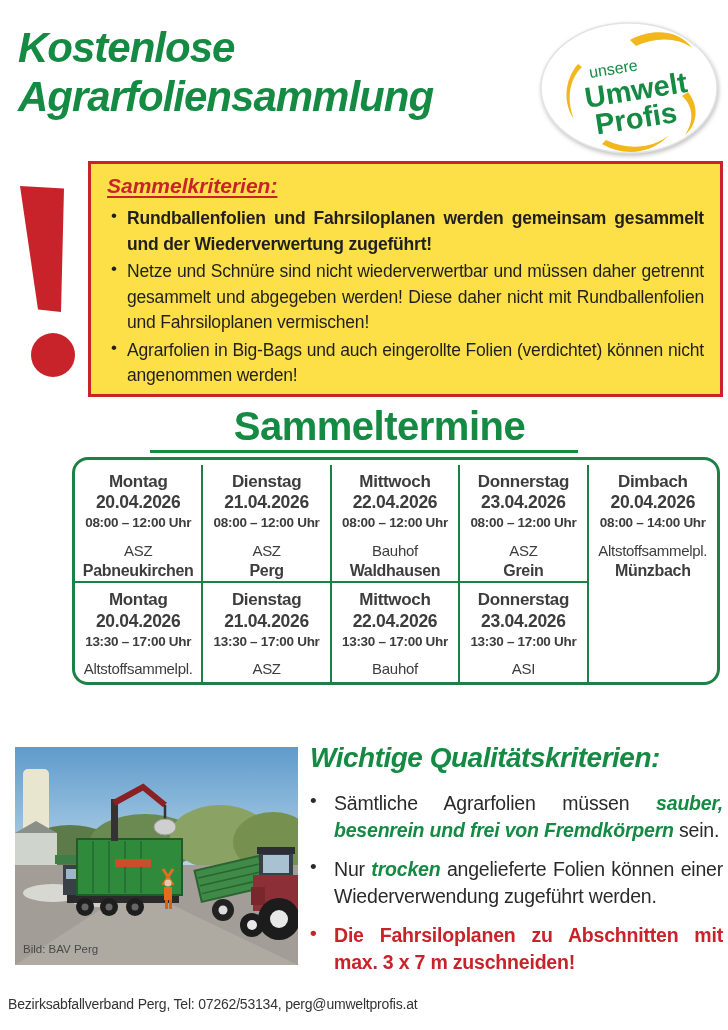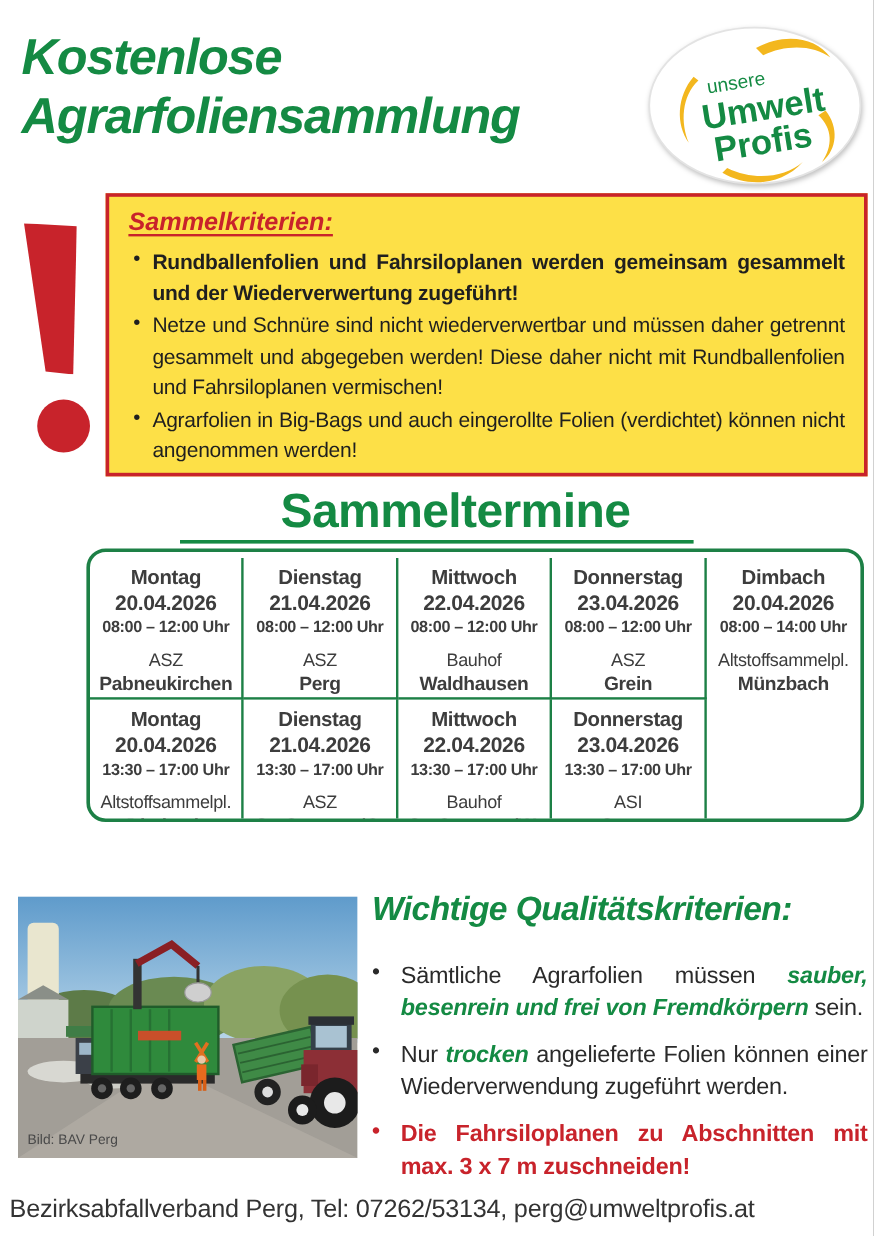--- a/index.html
+++ b/index.html
@@ -50,29 +50,29 @@
   .cell .day{font-weight:bold;font-size:17px;line-height:1.2;}
   .cell .date{font-weight:bold;font-size:17.5px;line-height:1.2;}
   .cell .time{font-size:13.5px;line-height:1.3;margin-top:1px;font-weight:bold;}
   .cell .venue{font-size:15px;line-height:1.25;margin-top:10px;}
   .cell .place{font-weight:bold;font-size:16px;line-height:1.3;}
 
   
   .photo{position:absolute;left:15px;top:747px;width:283px;height:208px;}
   .quality{position:absolute;left:310px;top:742px;width:413px;}
   .quality h2{color:var(--green);font-weight:bold;font-style:italic;font-size:28px;
-              letter-spacing:-0.5px;margin-bottom:26px;}
+              letter-spacing:-0.5px;margin-bottom:16px;}
   .qlist{list-style:none;}
   .qlist li{display:flex;margin-bottom:13px;}
   .qlist .mk{width:24px;flex:none;font-size:19px;color:#2a2a2a;}
   .qlist .tx{flex:1;text-align:justify;font-size:19.5px;line-height:1.36;color:#2a2a2a;letter-spacing:-0.2px;}
   .qlist .hl{color:var(--green);font-weight:bold;font-style:italic;}
   .qlist li.red .mk,.qlist li.red .tx{color:var(--red);font-weight:bold;}
 
-  .footer{position:absolute;left:8px;top:996px;font-size:21px;color:#333;letter-spacing:-0.2px;}
+  .footer{position:absolute;left:8px;top:996px;font-size:14px;color:#333;letter-spacing:-0.2px;}
 </style>
 </head>
 <body>
 
 <div class="page">
 
   <h1 class="title">
     <span>Kostenlose</span>
     <span>Agrarfoliensammlung</span>
   </h1>

